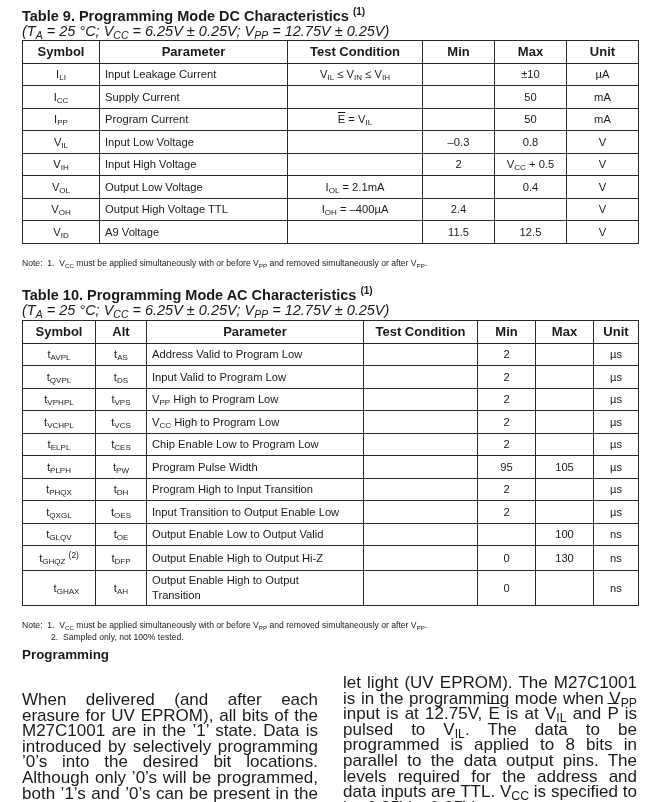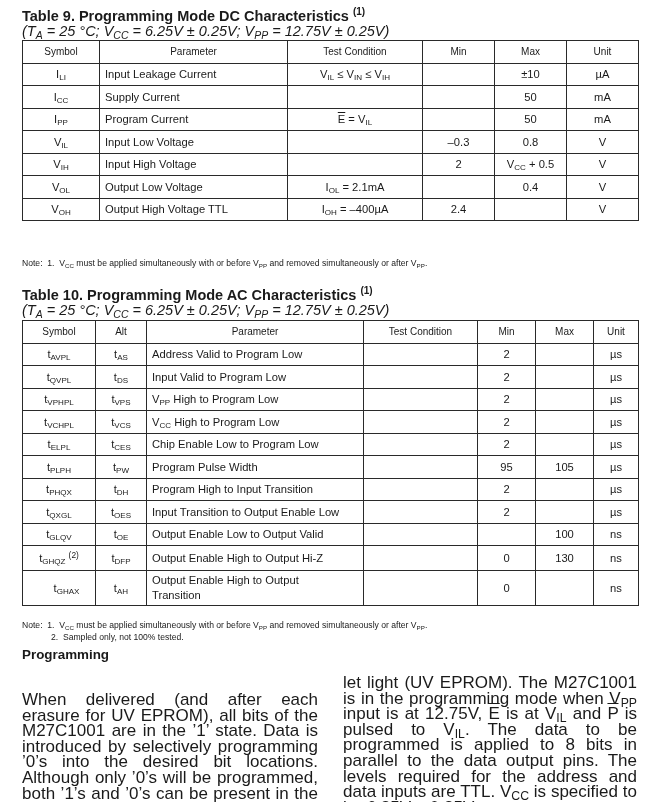--- a/index.html
+++ b/index.html
@@ -7,21 +7,21 @@
          font-family:"Liberation Sans", sans-serif; color:#1a1a1a; }
   .abs { position:absolute; }
   .tbl-title { font-weight:bold; font-size:14.5px; line-height:16px; white-space:nowrap; }
   .tbl-title sup { font-size:10px; vertical-align:6px; }
   .tbl-cond { font-size:14.5px; line-height:16px; white-space:nowrap;font-style:italic; }
   sub { font-size:0.72em; vertical-align:-0.25em; line-height:0; }
   sup { line-height:0; }
   .ovl { text-decoration:overline; }
   table.spec { position:absolute; border-collapse:collapse; font-size:11.2px; table-layout:fixed; }
   table.spec td, table.spec th { border:1.5px solid #2a2a2a; padding:0 5px; height:21.5px; overflow:hidden; white-space:nowrap; }
-  table.spec th { font-weight:normal; text-align:center; font-size:10px; }
+  table.spec th { font-weight:bold; text-align:center; font-size:13px; }
   td.c { text-align:center; }
   td.l { text-align:left; }
   .note { font-size:8.6px; line-height:11px; white-space:nowrap; }
   .section-h { font-weight:bold; font-size:13.4px; }
   .para { font-size:17px; line-height:15.6px; text-align:justify; }
 </style>
 </head>
 <body>
 
 <div class="abs tbl-title" style="left:22px;top:8px;"><span>Table 9. Programming Mode DC Characteristics</span> <sup>(1)</sup></div>
@@ -92,20 +92,28 @@
     <td class="c"></td>
     <td class="c">0.4</td>
     <td class="c">V</td>
   </tr>
   <tr>
     <td class="c"><span>V</span><sub>OH</sub></td>
     <td class="l">Output High Voltage TTL</td>
     <td class="c"><span>I</span><sub>OH</sub><span> = –400µA</span></td>
     <td class="c">2.4</td>
     <td class="c"></td>
+    <td class="c">V</td>
+  </tr>
+  <tr>
+    <td class="c"><span>V</span><sub>ID</sub></td>
+    <td class="l">A9 Voltage</td>
+    <td class="c"></td>
+    <td class="c">11.5</td>
+    <td class="c">12.5</td>
     <td class="c">V</td>
   </tr>
 </tbody>
   </table>
 
 <div class="abs note" style="left:22px;top:258px;"><span>Note:</span>&nbsp; <span>1.</span>&nbsp; <span>V</span><sub>CC</sub><span> must be applied simultaneously with or before V</span><sub>PP</sub><span> and removed simultaneously or after V</span><sub>PP</sub><span>.</span></div>
 
 <div class="abs tbl-title" style="left:22px;top:287px;"><span>Table 10. Programming Mode AC Characteristics</span> <sup>(1)</sup></div>
 <div class="abs tbl-cond" style="left:22px;top:302px;"><span>(T</span><sub>A</sub><span> = 25 °C; V</span><sub>CC</sub><span> = 6.25V ± 0.25V; V</span><sub>PP</sub><span> = 12.75V ± 0.25V)</span></div>
 

